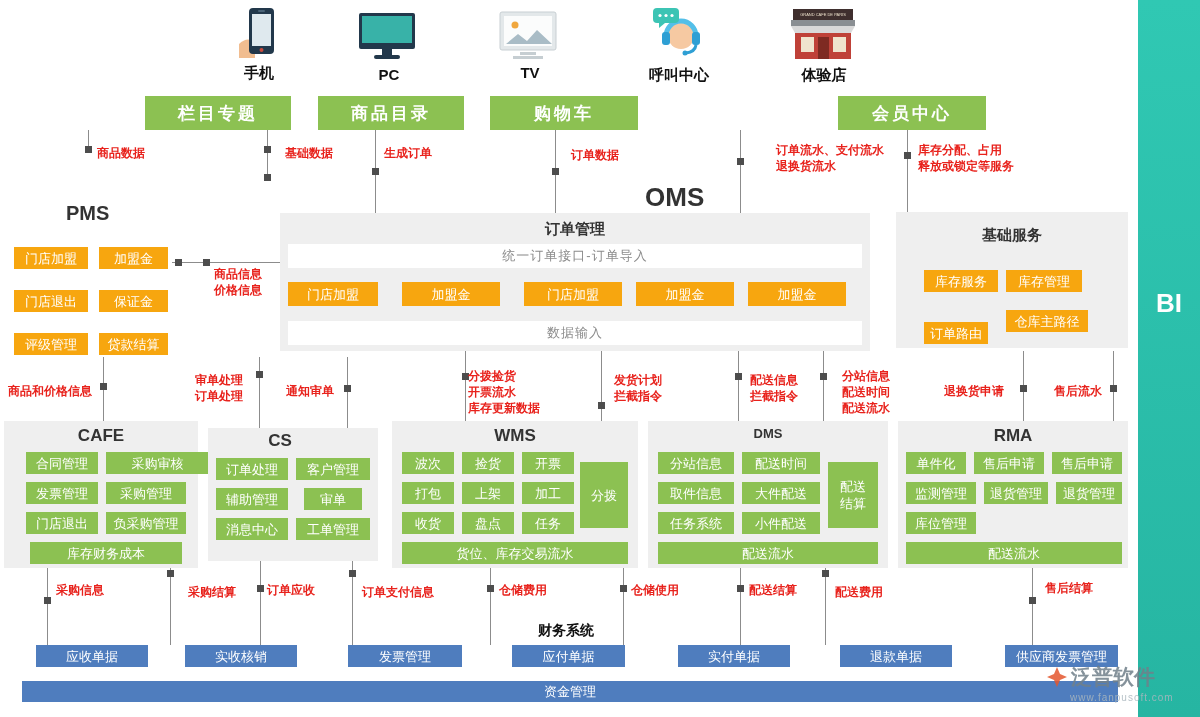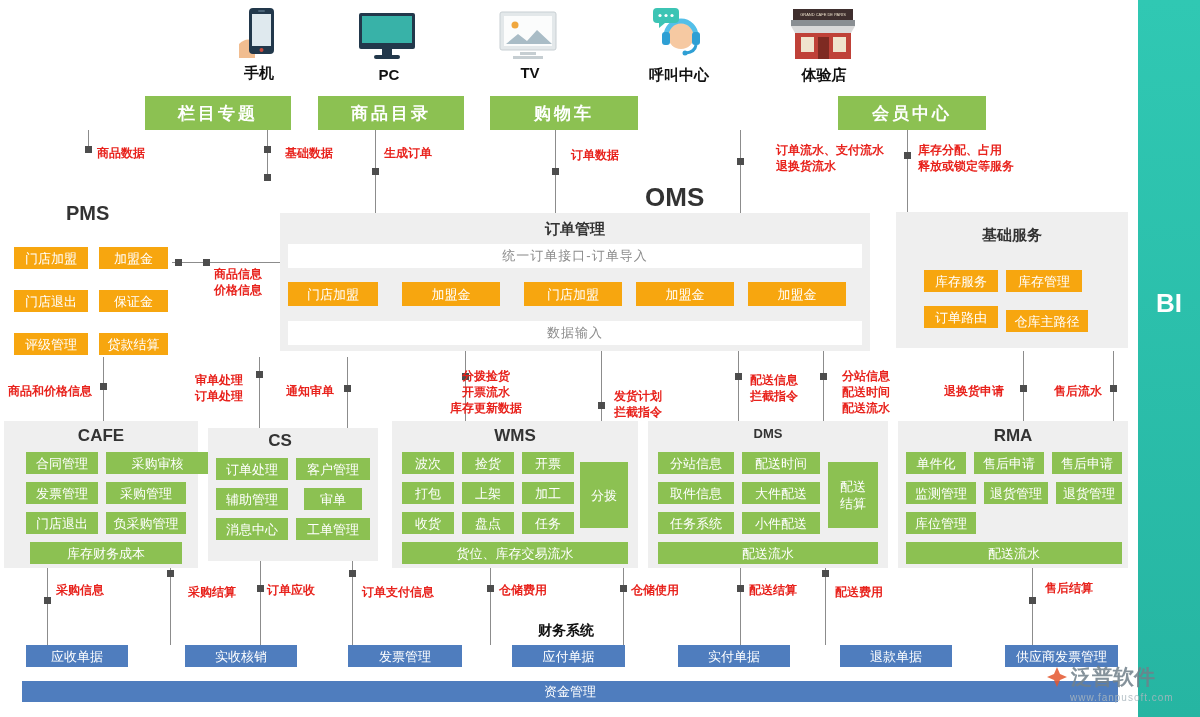--- a/index.html
+++ b/index.html
@@ -153,21 +153,21 @@
   <div class="btn orange" style="left:402px;top:282px;width:98px;height:24px">加盟金</div>
   <div class="btn orange" style="left:524px;top:282px;width:98px;height:24px">门店加盟</div>
   <div class="btn orange" style="left:636px;top:282px;width:98px;height:24px">加盟金</div>
   <div class="btn orange" style="left:748px;top:282px;width:98px;height:24px">加盟金</div>
   <div class="wbar" style="left:288px;top:321px;width:574px">数据输入</div>
 
   <div class="panel" style="left:896px;top:212px;width:232px;height:136px"></div>
   <div class="h-title" style="left:896px;top:226px;width:232px;font-size:15px">基础服务</div>
   <div class="btn orange" style="left:924px;top:270px;width:74px">库存服务</div>
   <div class="btn orange" style="left:1006px;top:270px;width:76px">库存管理</div>
-  <div class="btn orange" style="left:924px;top:306px;width:74px">订单路由</div>
+  <div class="btn orange" style="left:924px;top:322px;width:64px">订单路由</div>
   <div class="btn orange" style="left:1006px;top:310px;width:82px">仓库主路径</div>
 
   <div class="vline" style="left:103px;top:357px;height:64px"></div>
   <div class="node" style="left:100px;top:383px"></div>
   <div class="vline" style="left:259px;top:357px;height:71px"></div>
   <div class="node" style="left:256px;top:371px"></div>
   <div class="vline" style="left:347px;top:357px;height:71px"></div>
   <div class="node" style="left:344px;top:385px"></div>
   <div class="vline" style="left:465px;top:351px;height:70px"></div>
   <div class="node" style="left:462px;top:373px"></div>
@@ -181,26 +181,26 @@
   <div class="node" style="left:1020px;top:385px"></div>
   <div class="vline" style="left:1113px;top:351px;height:70px"></div>
   <div class="node" style="left:1110px;top:385px"></div>
 
   <div class="red-ann" style="left:8px;top:383px">商品和价格信息</div>
   <div class="red-ann" style="left:195px;top:372px">
     <div>审单处理</div>
     <div>订单处理</div>
   </div>
   <div class="red-ann" style="left:286px;top:383px">通知审单</div>
-  <div class="red-ann" style="left:450px;top:368px;width:96;text-align:center">
+  <div class="red-ann" style="left:468px;top:368px;width:96;">
     <div>分拨捡货</div>
     <div>开票流水</div>
     <div>库存更新数据</div>
   </div>
-  <div class="red-ann" style="left:614px;top:388px">
+  <div class="red-ann" style="left:614px;top:372px">
     <div>发货计划</div>
     <div>拦截指令</div>
   </div>
   <div class="red-ann" style="left:750px;top:372px">
     <div>配送信息</div>
     <div>拦截指令</div>
   </div>
   <div class="red-ann" style="left:842px;top:368px">
     <div>分站信息</div>
     <div>配送时间</div>
@@ -287,21 +287,21 @@
   <div class="red-ann" style="left:188px;top:584px">采购结算</div>
   <div class="red-ann" style="left:267px;top:582px">订单应收</div>
   <div class="red-ann" style="left:362px;top:584px">订单支付信息</div>
   <div class="red-ann" style="left:499px;top:582px">仓储费用</div>
   <div class="red-ann" style="left:631px;top:582px">仓储使用</div>
   <div class="red-ann" style="left:749px;top:582px">配送结算</div>
   <div class="red-ann" style="left:835px;top:584px">配送费用</div>
   <div class="red-ann" style="left:1045px;top:580px">售后结算</div>
 
   <div class="h-title" style="left:538px;top:622px;font-size:14px;color:#111">财务系统</div>
-  <div class="btn blue" style="left:26px;top:645px;width:102px">应收单据</div>
+  <div class="btn blue" style="left:36px;top:645px;width:112px">应收单据</div>
   <div class="btn blue" style="left:185px;top:645px;width:112px">实收核销</div>
   <div class="btn blue" style="left:348px;top:645px;width:114px">发票管理</div>
   <div class="btn blue" style="left:512px;top:645px;width:113px">应付单据</div>
   <div class="btn blue" style="left:678px;top:645px;width:112px">实付单据</div>
   <div class="btn blue" style="left:840px;top:645px;width:112px">退款单据</div>
   <div class="btn blue" style="left:1005px;top:645px;width:113px">供应商发票管理</div>
   <div class="btn blue" style="left:22px;top:681px;width:1096px;height:21px">资金管理</div>
 
   <div class="abs" style="left:1046px;top:663px;opacity:.85;z-index:9">
     <div style="display:flex;align-items:center;gap:3px">

